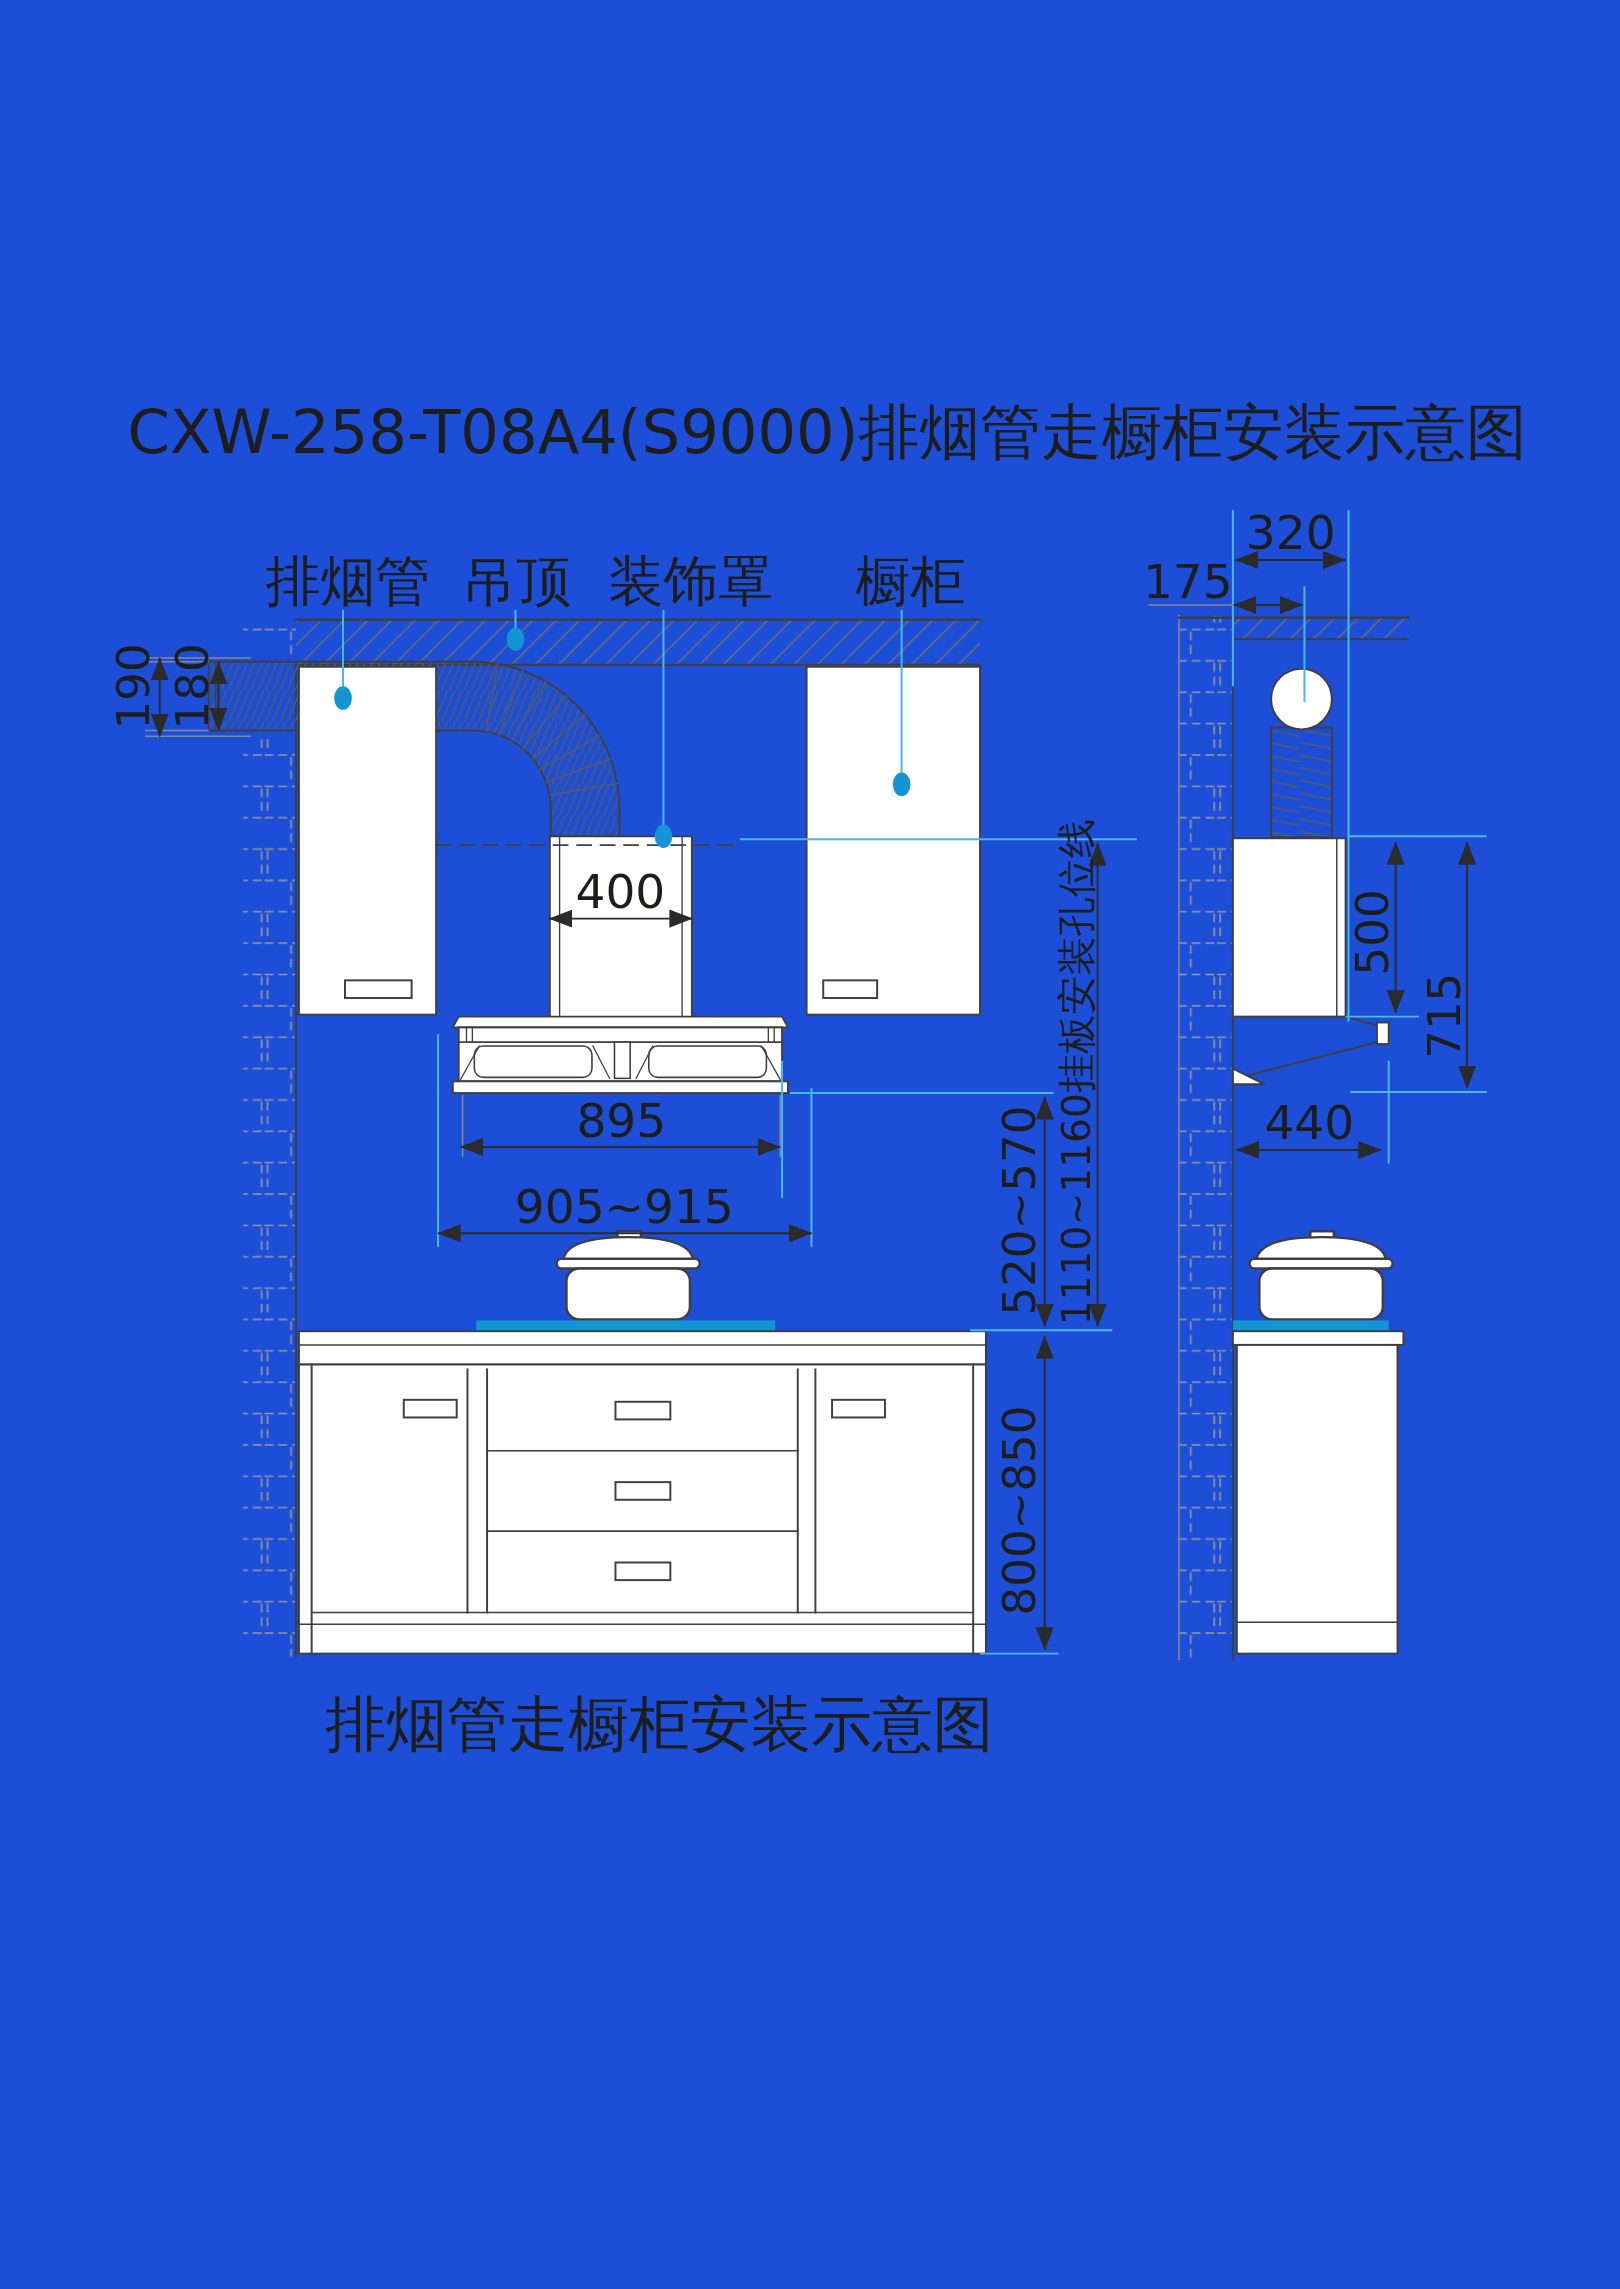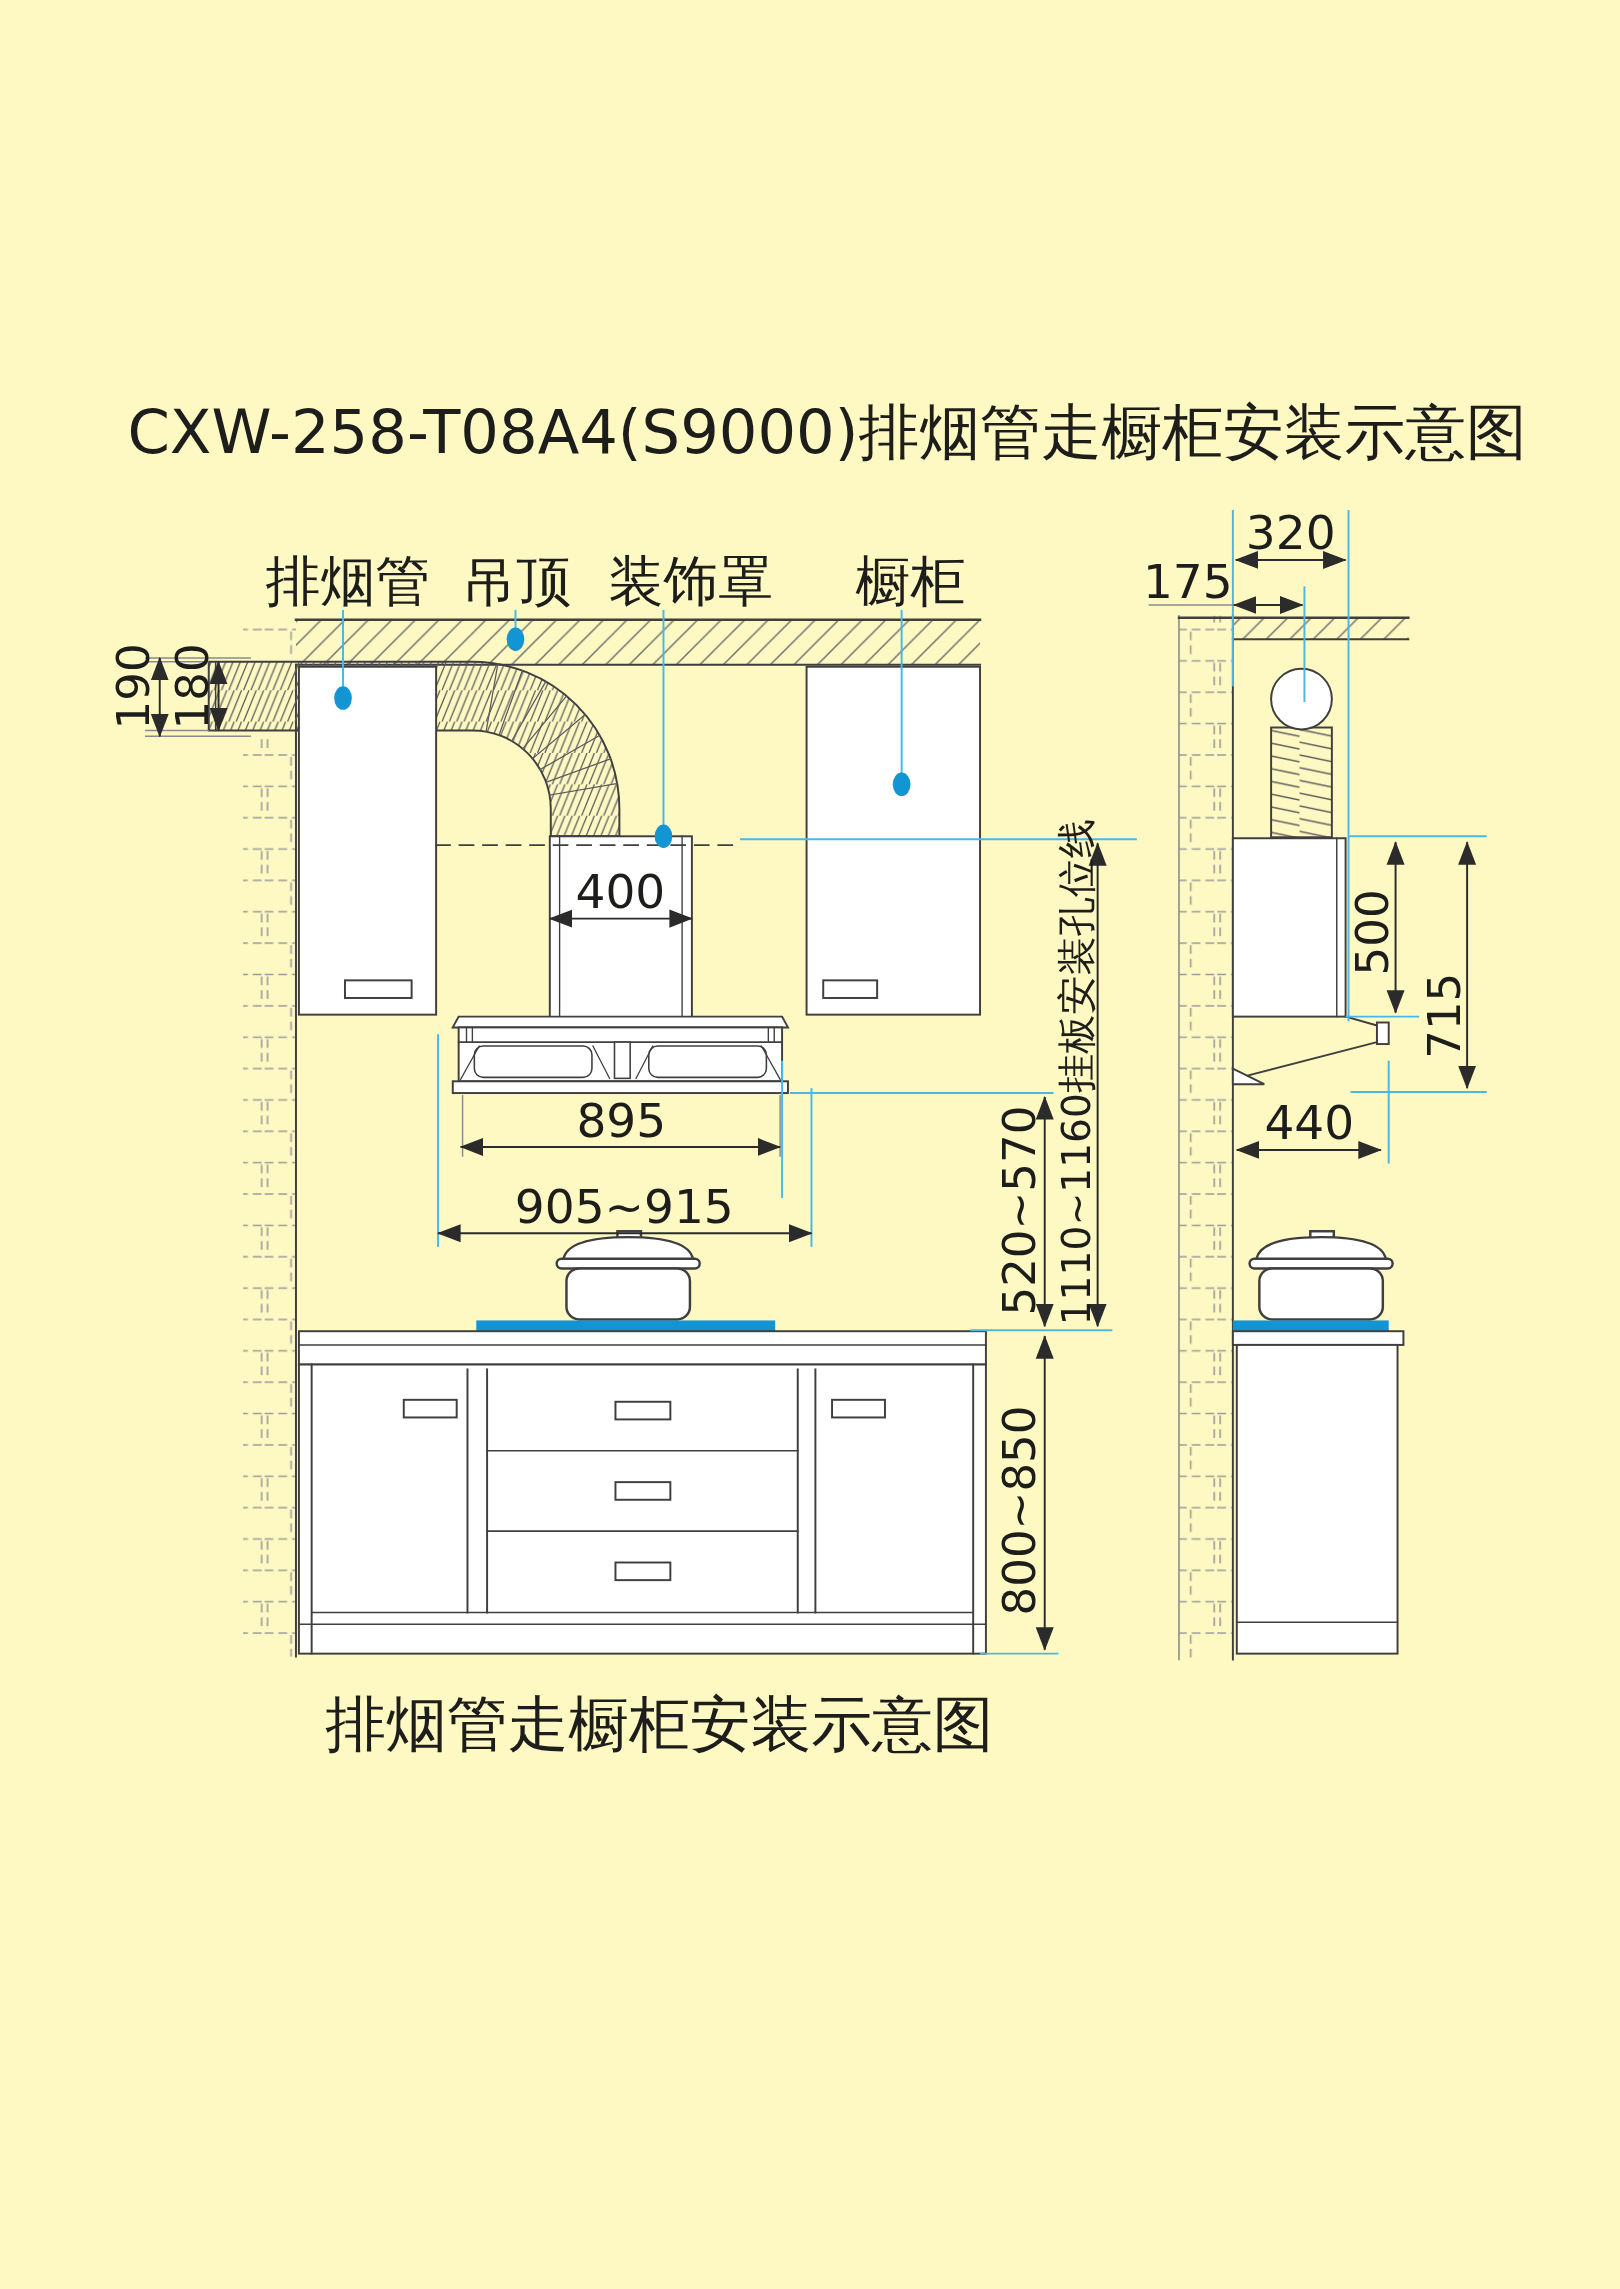--- a/index.html
+++ b/index.html
@@ -1,16 +1,16 @@
 <!DOCTYPE html>
 <html><head>
 <meta charset="utf-8">
 <style>
   html,body{margin:0;padding:0;background:#ffffff;}
-  #page{position:relative;width:1620px;height:2290px;background:#fef9c3;overflow:hidden;
+  #page{position:relative;width:1620px;height:2290px;background:#1d4ed8;overflow:hidden;
         font-family:"DejaVu Sans","Liberation Sans",sans-serif;}
   svg text{font-family:"DejaVu Sans","Liberation Sans",sans-serif;fill:#1d1d1b;}
   .ttl{font-size:62px;}
   .lbl{font-size:56px;}
   .dim{font-size:48px;}
   .dimr{font-size:46px;}
   .dimlong{font-size:40px;}
   .cap{font-size:62px;}
 </style>
 </head>

